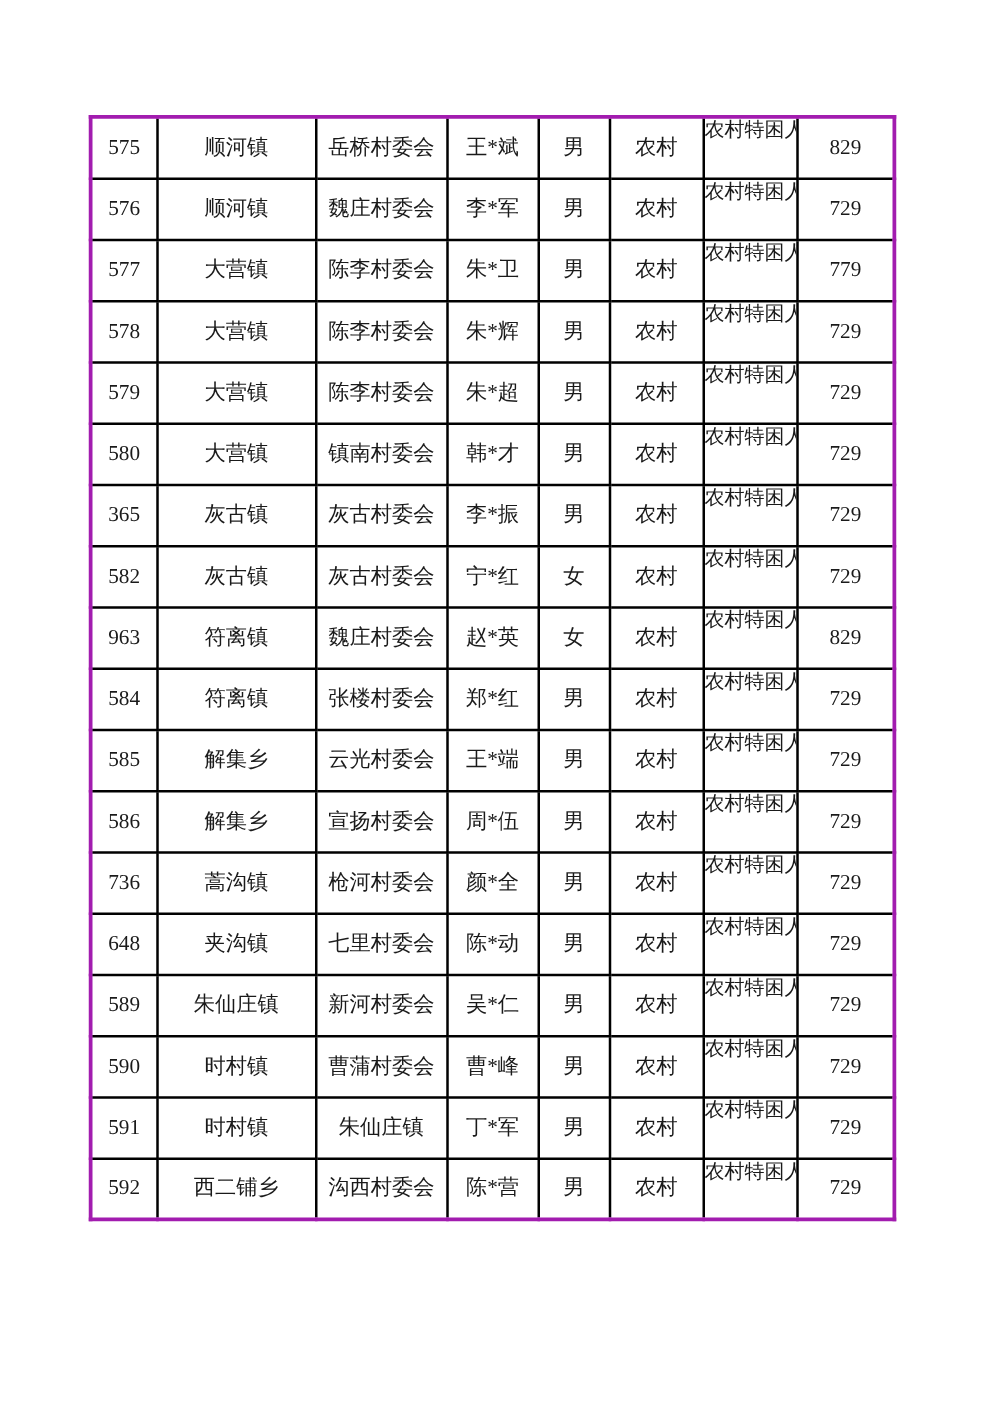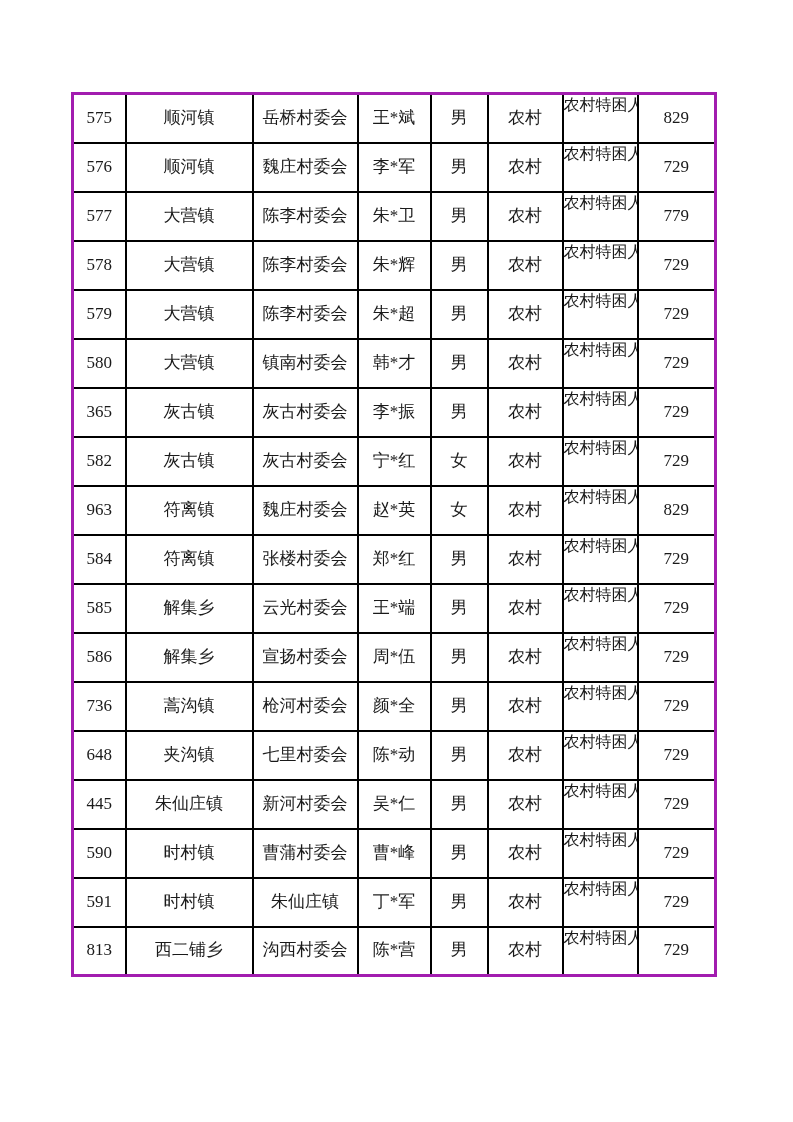--- a/index.html
+++ b/index.html
@@ -244,21 +244,21 @@
     <td class="c-name">陈*动</td>
     <td class="c-gender">男</td>
     <td class="c-area">农村</td>
     <td class="c-category">
       <div class="cat-clip">农村特困人员分散供养</div>
     </td>
     <td class="c-amount">729</td>
   </tr>
 
   <tr>
-    <td class="c-no">445</td>
+    <td class="c-no">589</td>
     <td class="c-town">朱仙庄镇</td>
     <td class="c-village">新河村委会</td>
     <td class="c-name">吴*仁</td>
     <td class="c-gender">男</td>
     <td class="c-area">农村</td>
     <td class="c-category">
       <div class="cat-clip">农村特困人员分散供养</div>
     </td>
     <td class="c-amount">729</td>
   </tr>
@@ -283,21 +283,21 @@
     <td class="c-name">丁*军</td>
     <td class="c-gender">男</td>
     <td class="c-area">农村</td>
     <td class="c-category">
       <div class="cat-clip">农村特困人员分散供养</div>
     </td>
     <td class="c-amount">729</td>
   </tr>
 
   <tr>
-    <td class="c-no">813</td>
+    <td class="c-no">592</td>
     <td class="c-town">西二铺乡</td>
     <td class="c-village">沟西村委会</td>
     <td class="c-name">陈*营</td>
     <td class="c-gender">男</td>
     <td class="c-area">农村</td>
     <td class="c-category">
       <div class="cat-clip">农村特困人员分散供养</div>
     </td>
     <td class="c-amount">729</td>
   </tr>

